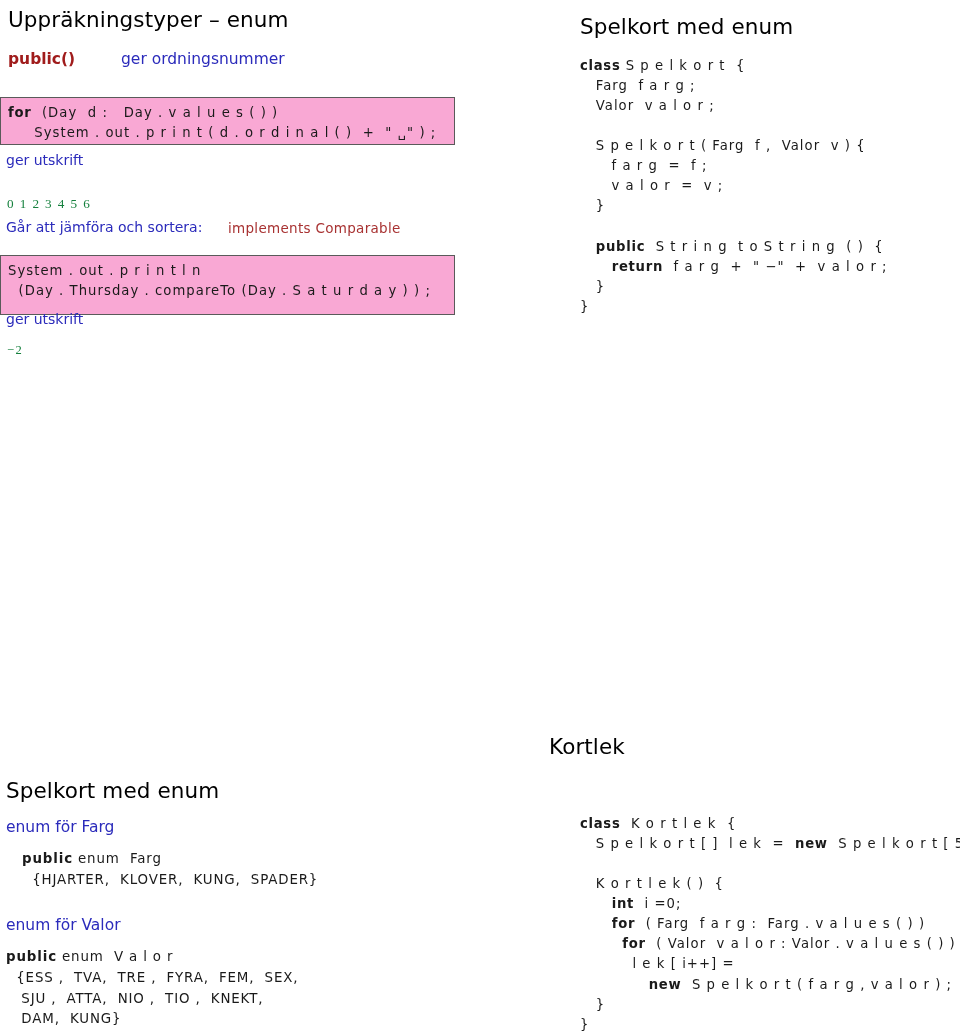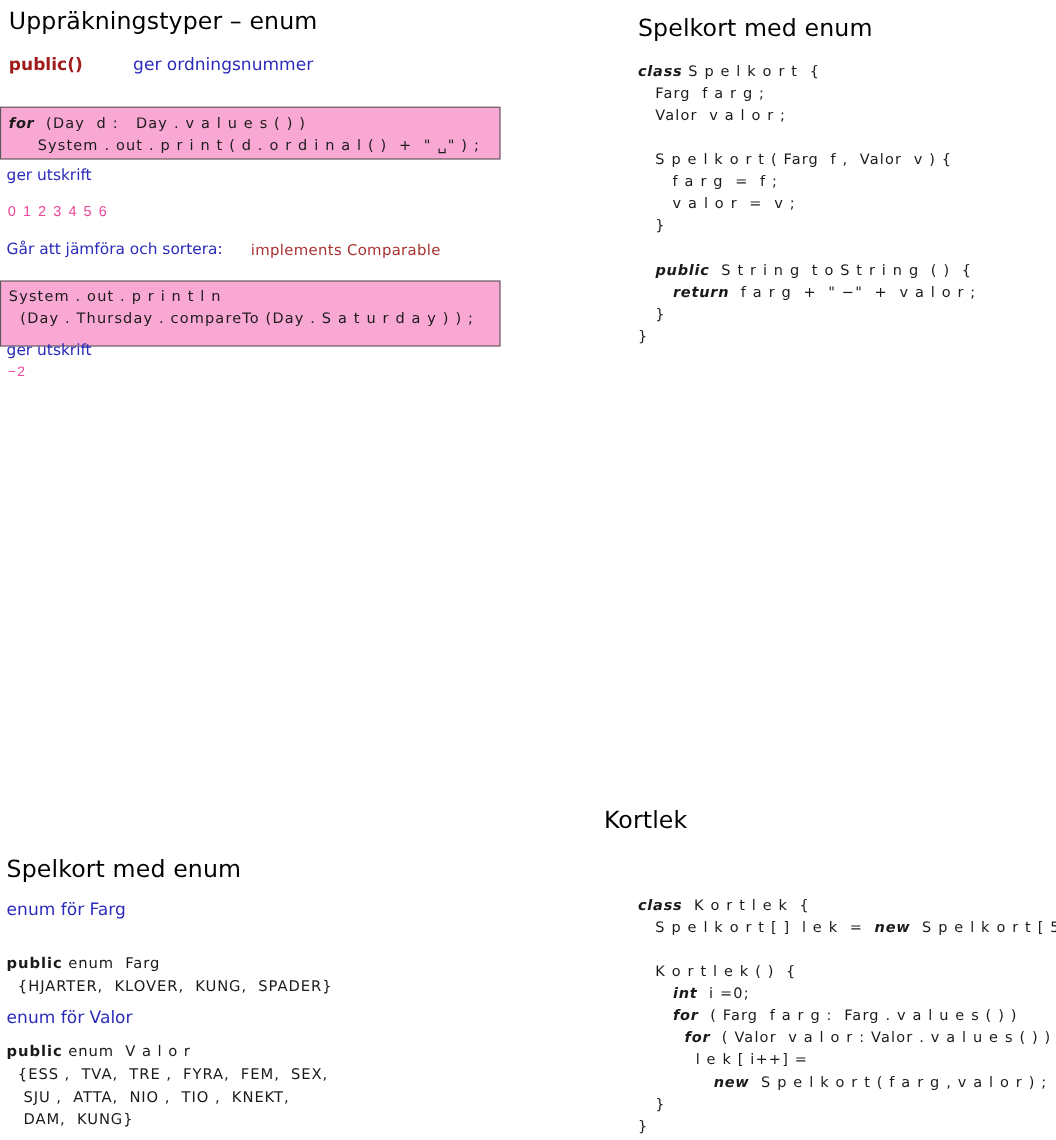--- a/index.html
+++ b/index.html
@@ -48,34 +48,35 @@
 
   
   .code {
     font-family: "DejaVu Sans", sans-serif;
     font-size: 13.2px;
     color: #1a1a1a;
     line-height: 1.52;
     letter-spacing: 1.05px;
     white-space: pre;
   }
-  .code .kw { font-weight: bold; letter-spacing: 0.7px; font-style: italic; }
+  .code .kw { font-weight: bold; letter-spacing: 0.7px; }
   .code-box {
     border: 1px solid #5a5a5a;
     box-sizing: border-box;
     padding: 5px 7px 6px 7px;
     background: #f9a8d4;
   }
 
   .plain-out {
-    font-family: Liberation Sans, sans-serif;
+    font-family: Liberation Serif, serif;
     font-size: 13.2px;
-    color: #ec4899;
+    color: #15803d;
     letter-spacing: 1.4px;
     white-space: pre;
+    margin-top: 12px;
   }
 
   .enum-code {
     font-family: "DejaVu Sans", sans-serif;
     font-size: 13.4px;
     color: #1a1a1a;
     line-height: 1.55;
     letter-spacing: 0.85px;
     white-space: pre;
   }
@@ -115,21 +116,21 @@
 <div class="abs slide-title" style="left:580px; top:14px;">Spelkort med enum</div>
 
 <div class="abs code" style="left:580px; top:56px;" id="spelkort-code"><div><span class="kw">class</span><span> S p e l k o r t  {</span></div><div><span>   Farg  f a r g ;</span></div><div><span>   Valor  v a l o r ;</span></div><div>&nbsp;</div><div><span>   S p e l k o r t ( Farg  f ,  Valor  v ) {</span></div><div><span>      f a r g  =  f ;</span></div><div><span>      v a l o r  =  v ;</span></div><div><span>   }</span></div><div>&nbsp;</div><div><span class="kw">   public</span><span>  S t r i n g  t o S t r i n g  ( )  {</span></div><div><span class="kw">      return</span><span>  f a r g  +  " −"  +  v a l o r ;</span></div><div><span>   }</span></div><div><span>}</span></div></div>
 
 <div class="abs slide-title" style="left:549px; top:734px;">Kortlek</div>
 
 <div class="abs slide-title" style="left:6px; top:778px;">Spelkort med enum</div>
 
 <div class="abs sub-head" style="left:6px; top:818px;">enum för Farg</div>
 
-<div class="abs enum-code" style="left:6px; top:849px;margin-top:18px;"><span class="kw">public</span><span> enum  Farg</span><br><span>  {HJARTER,  KLOVER,  KUNG,  SPADER}</span></div>
+<div class="abs enum-code" style="left:22px; top:849px;"><span class="kw">public</span><span> enum  Farg</span><br><span>  {HJARTER,  KLOVER,  KUNG,  SPADER}</span></div>
 
 <div class="abs sub-head" style="left:6px; top:916px;">enum för Valor</div>
 
 <div class="abs enum-code" style="left:6px; top:947px;"><span class="kw">public</span><span> enum  V a l o r</span><br><span>  {ESS ,  TVA,  TRE ,  FYRA,  FEM,  SEX,
    SJU ,  ATTA,  NIO ,  TIO ,  KNEKT,
    DAM,  KUNG}</span></div>
 
 <div class="abs code" style="left:580px; top:814px;" id="kortlek-code"><div><span class="kw">class</span><span>  K o r t l e k  {</span></div><div><span>   S p e l k o r t [ ]  l e k  =  </span><span class="kw">new</span><span>  S p e l k o r t [ 5 2 ] ;</span></div><div>&nbsp;</div><div><span>   K o r t l e k ( )  {</span></div><div><span class="kw">      int</span><span>  i =0;</span></div><div><span class="kw">      for</span><span>  ( Farg  f a r g :  Farg . v a l u e s ( ) )</span></div><div><span class="kw">        for</span><span>  ( Valor  v a l o r : Valor . v a l u e s ( ) )</span></div><div><span>          l e k [ i++] =</span></div><div><span class="kw">             new</span><span>  S p e l k o r t ( f a r g , v a l o r ) ;</span></div><div><span>   }</span></div><div><span>}</span></div></div>
 
 </body></html>

